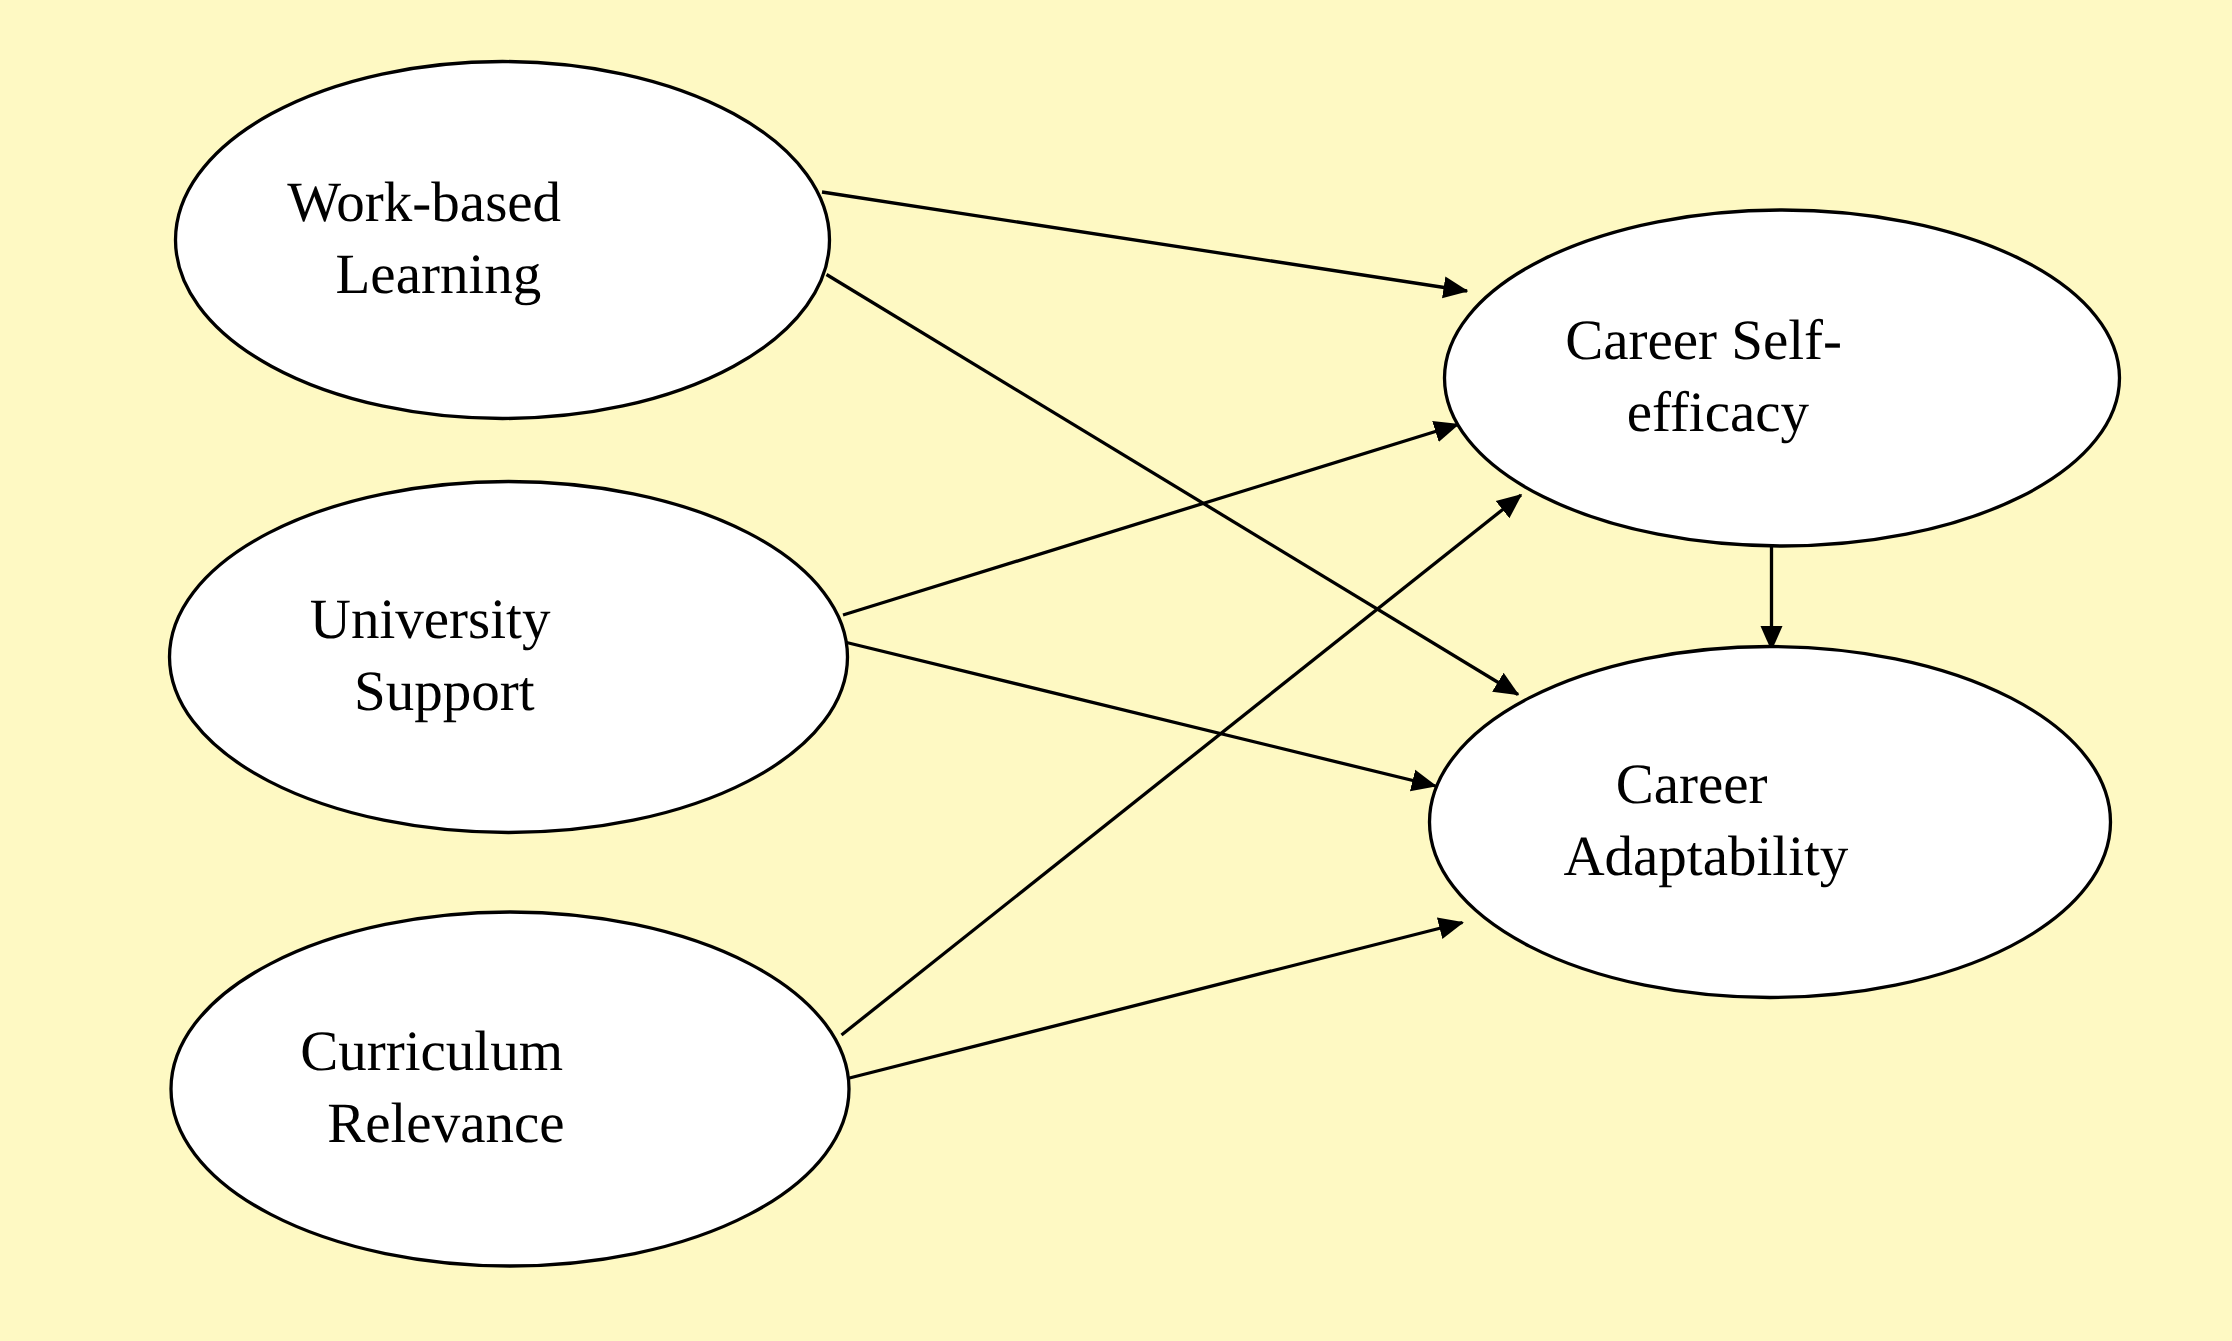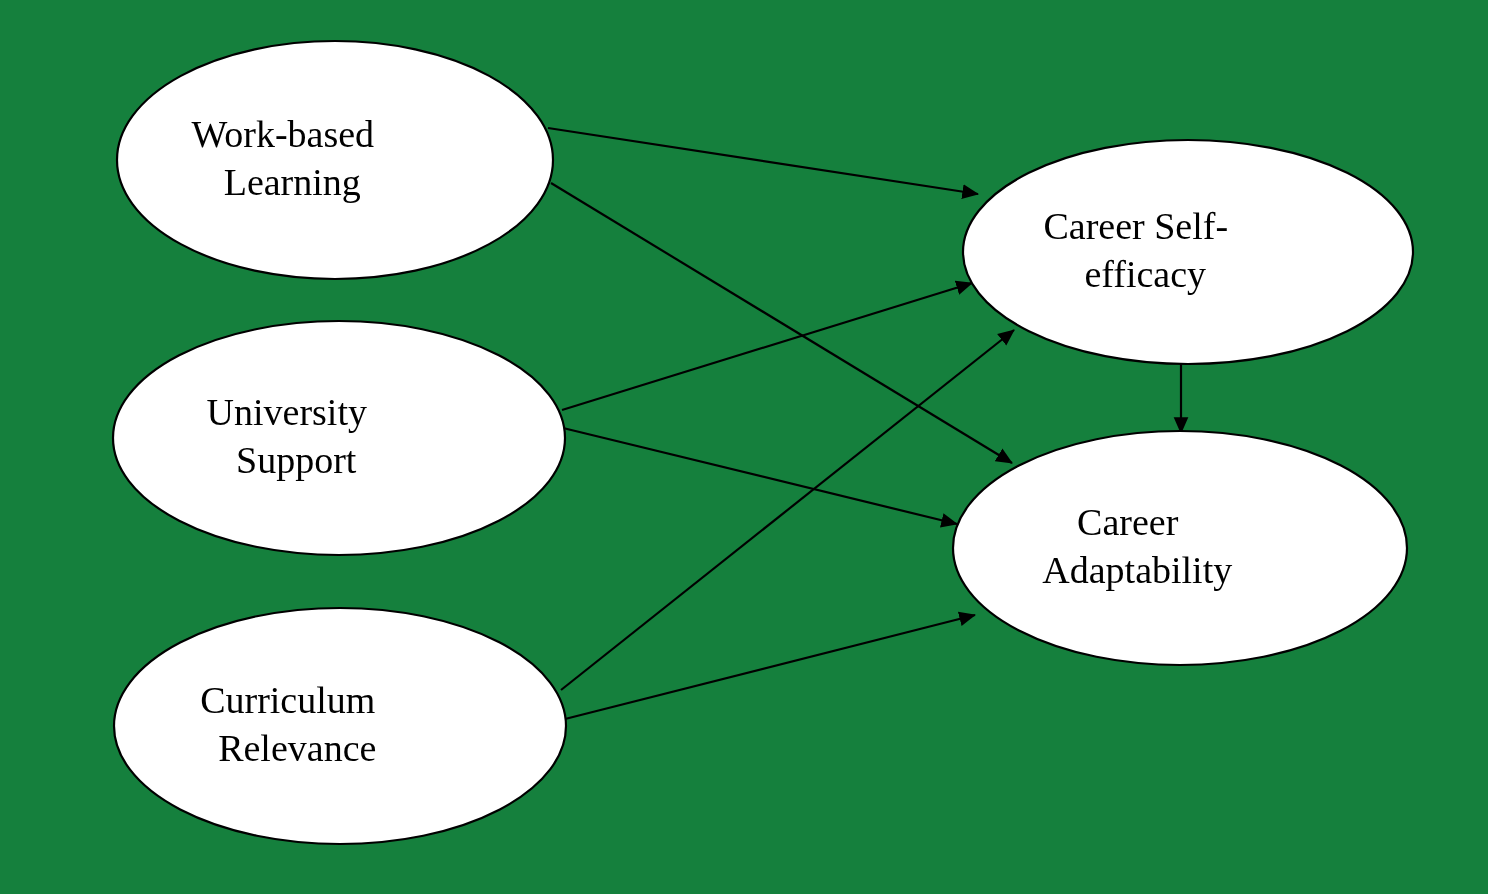--- a/index.html
+++ b/index.html
@@ -10,21 +10,21 @@
   body {
     width: 1488px;
     height: 894px;
     font-family: "Liberation Serif", "DejaVu Serif", serif;
     overflow: hidden;
   }
   #diagram-root {
     position: relative;
     width: 1488px;
     height: 894px;
-    background: #15803d;
+    background: #fef9c3;
   }
   svg#model-svg {
     display: block;
     width: 1488px;
     height: 894px;
   }
   .node-ellipse {
     fill: #ffffff;
     stroke: #000000;
     stroke-width: 2.2;

